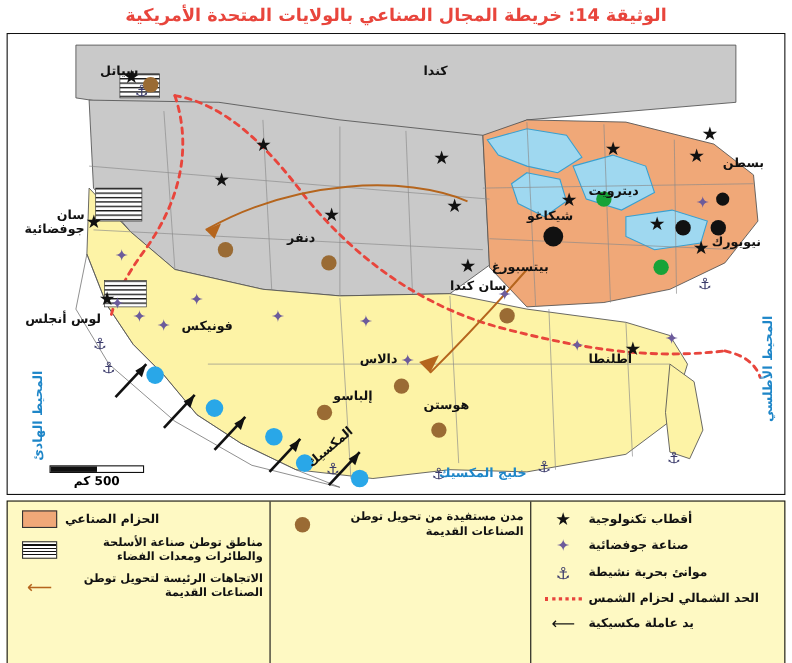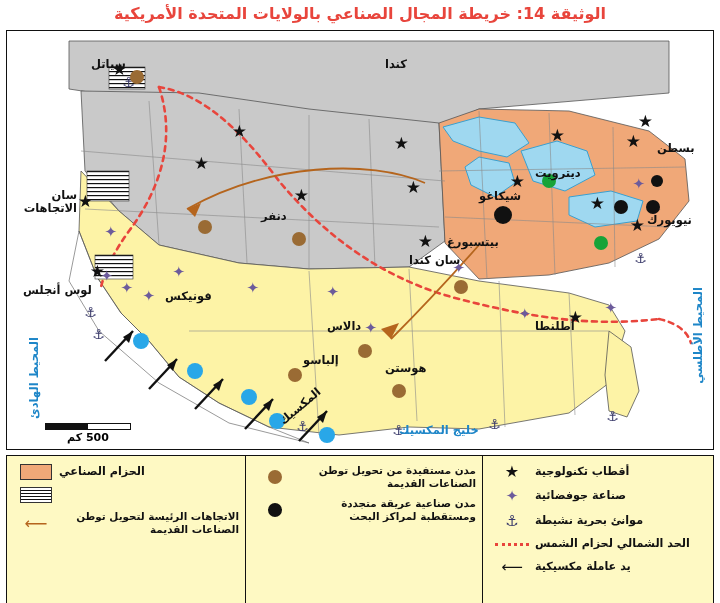--- a/index.html
+++ b/index.html
@@ -215,21 +215,21 @@
       <circle cx="186" cy="340" r="8"></circle>
       <circle cx="240" cy="366" r="8"></circle>
       <circle cx="268" cy="390" r="8"></circle>
       <circle cx="318" cy="404" r="8"></circle>
     </g>
   </svg>
 
   
   <div class="lbl" style="left:84px;top:26px;">سياتل</div>
   <div class="lbl" style="left:378px;top:26px;">كندا</div>
-  <div class="lbl" style="left:14px;top:158px;width:56px;white-space:normal;line-height:1.15;">سان الاتجاهات</div>
+  <div class="lbl" style="left:14px;top:158px;width:56px;white-space:normal;line-height:1.15;">سان جوفضائية</div>
   <div class="lbl" style="left:16px;top:252px;">لوس أنجلس</div>
   <div class="lbl" style="left:158px;top:258px;">فونيكس</div>
   <div class="lbl" style="left:254px;top:178px;">دنفر</div>
   <div class="lbl" style="left:296px;top:322px;">إلباسو</div>
   <div class="lbl" style="left:320px;top:288px;">دالاس</div>
   <div class="lbl" style="left:378px;top:330px;">هوستن</div>
   <div class="lbl" style="left:402px;top:222px;">سان كندا</div>
   <div class="lbl" style="left:472px;top:158px;">شيكاغو</div>
   <div class="lbl" style="left:528px;top:118px;margin-top:17px;">ديترويت</div>
   <div class="lbl" style="left:440px;top:204px;">بيتسبورغ</div>
@@ -254,42 +254,37 @@
     <div class="legend-row">
       <span class="legend-sym">
           <i class="sw orange"></i>
         </span>
       <span class="legend-txt">الحزام الصناعي</span>
     </div>
     <div class="legend-row">
       <span class="legend-sym">
           <i class="sw hatch"></i>
         </span>
+      <span class="legend-txt small">مناطق توطن صناعة الأسلحة والطائرات ومعدات الفضاء</span>
     </div>
     <div class="legend-row">
       <span class="legend-sym">
           <span class="arrowbrown">⟵</span>
         </span>
       <span class="legend-txt small">الاتجاهات الرئيسة لتحويل توطن الصناعات القديمة</span>
     </div>
   </div>
 
   <div class="legend-col c2">
     <div class="legend-row">
       <span class="legend-sym">
           <i class="dot brown"></i>
         </span>
       <span class="legend-txt small">مدن مستفيدة من تحويل توطن الصناعات القديمة</span>
     </div>
-    <div class="legend-row">
-      <span class="legend-sym">
-          <i class="dot black"></i>
-        </span>
-      <span class="legend-txt small">مدن صناعية عريقة متجددة ومستقطبة لمراكز البحث</span>
-    </div>
   </div>
 
   <div class="legend-col c3">
     <div class="legend-row">
       <span class="legend-sym">
           <span class="star">★</span>
         </span>
       <span class="legend-txt">أقطاب تكنولوجية</span>
     </div>
     <div class="legend-row">

